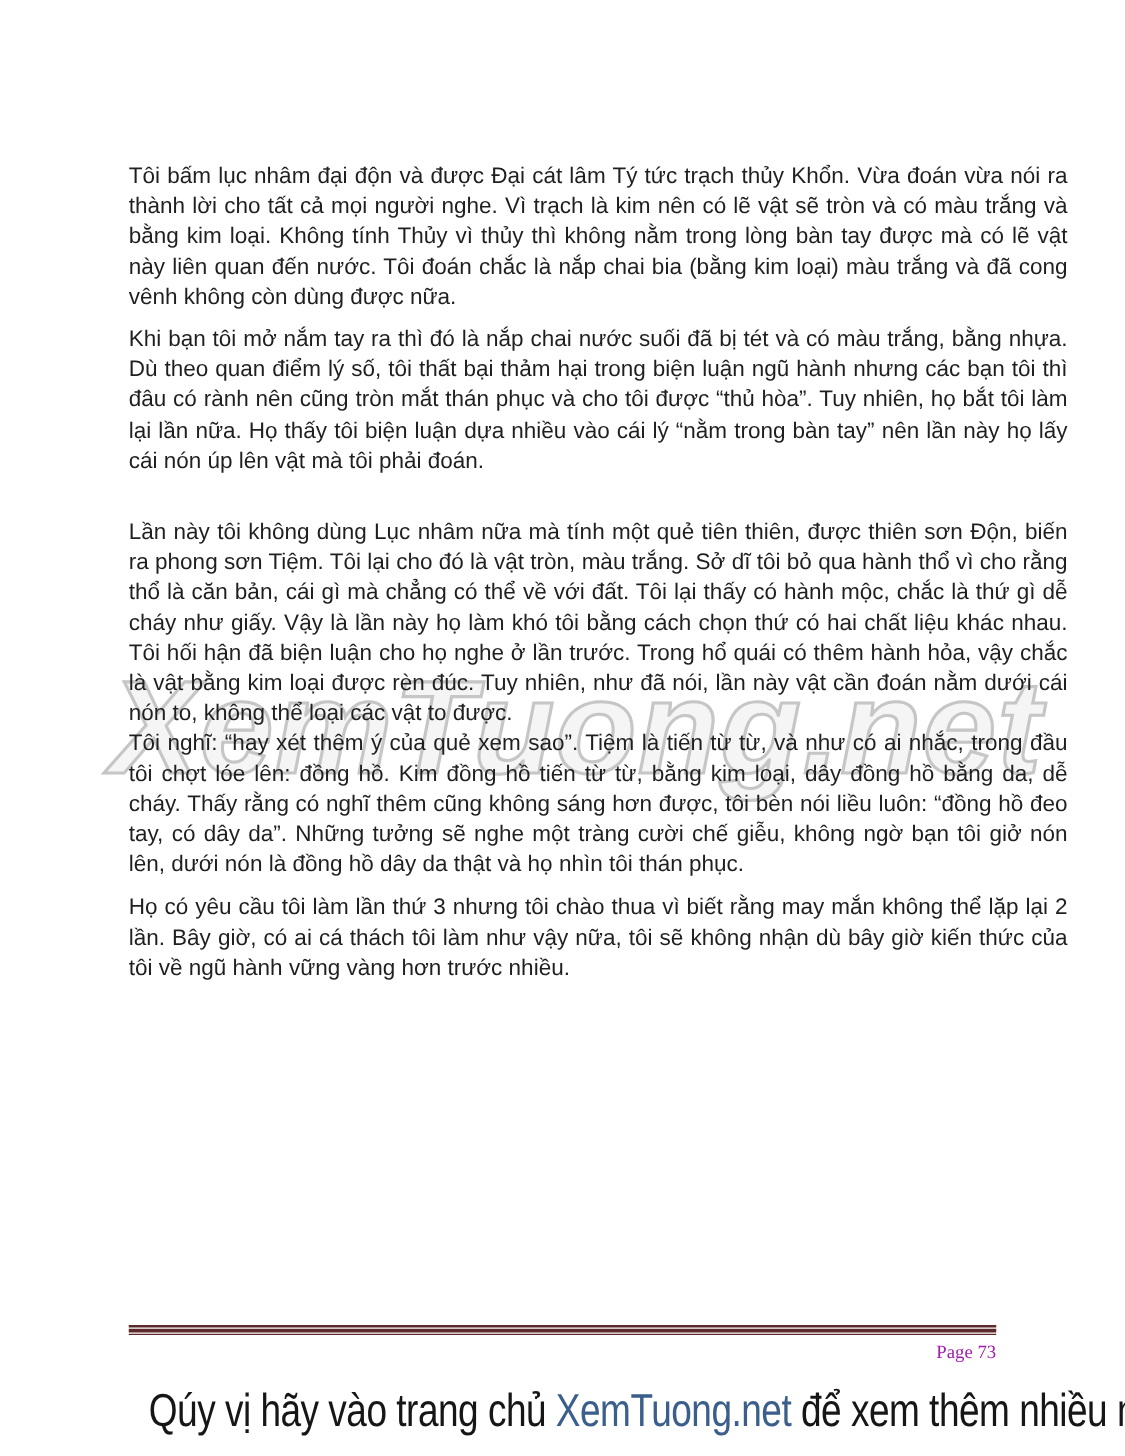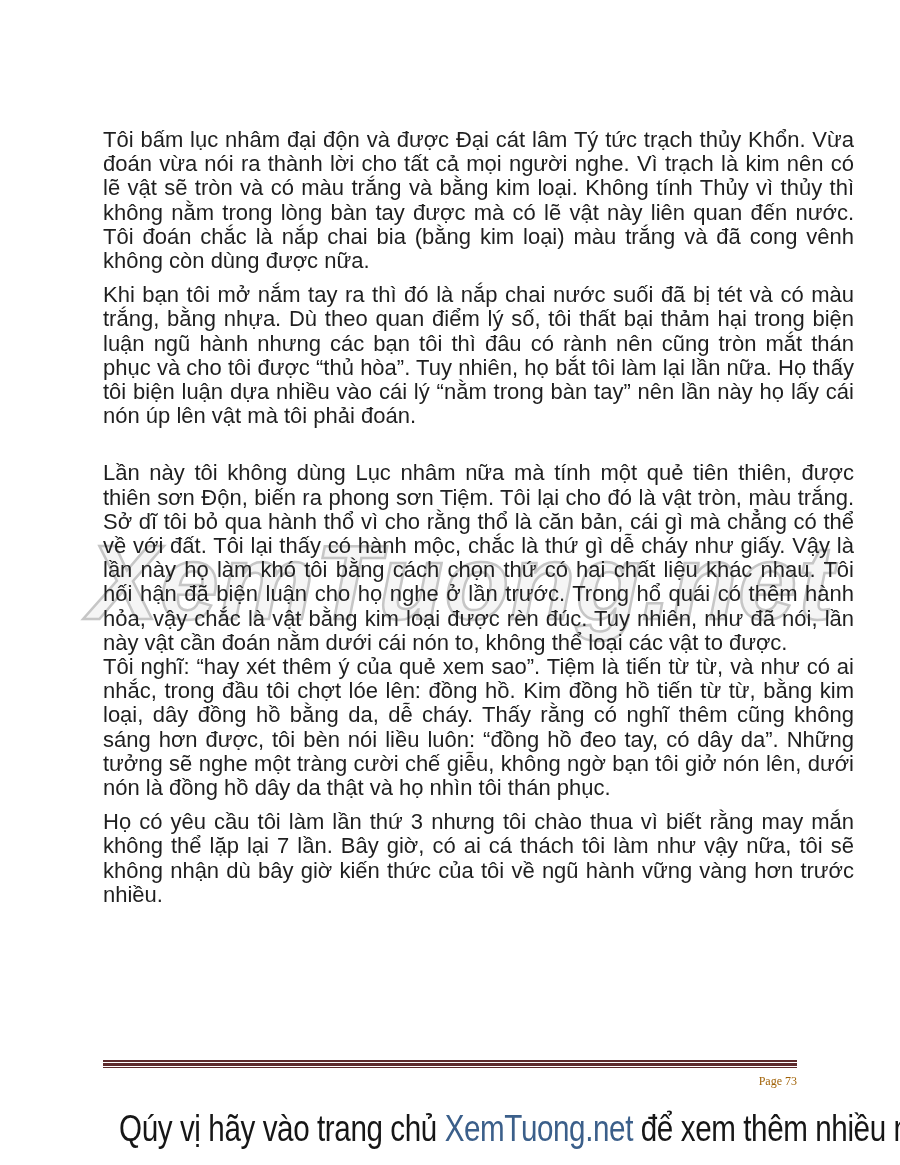--- a/index.html
+++ b/index.html
@@ -29,43 +29,43 @@
     user-select: none;
     pointer-events: none;
   }
 
   
   .content {
     position: relative;
     z-index: 1;
     padding: 128px 46px 0 103px;
     color: var(--text, #1f1f1f);
-    font-size: 22px;
+    font-size: 18px;
     line-height: 24.2px;
     text-align: justify;
   }
   .content p { margin: 0 0 10px 0; }
   .content p.tight { margin-bottom: 0; margin-top: 33px; }
 
   
   .footer {
     position: absolute;
     left: 103px; right: 103px;
     top: 1060px;
     z-index: 1;
   }
   .rule .rule-a { height: 2px; background: var(--rule-maroon, #5d2a2b); }
   .rule .rule-b { height: 3px; background: var(--rule-maroon, #5d2a2b); margin-top: 1px; }
   .rule .rule-c { height: 1px; background: var(--rule-maroon, #5d2a2b); margin-top: 1px; }
   .page-number {
     margin-top: 6px;
     text-align: right;
     font-family: "Liberation Serif", "DejaVu Serif", serif;
-    font-size: 12px;
-    color: #a16207;
+    font-size: 15px;
+    color: #a21caf;
   }
 
   
   .banner {
     position: absolute;
     left: 0; right: 0;
     top: 1108px;
     z-index: 1;
     text-align: center;
     white-space: nowrap;
@@ -91,21 +91,21 @@
 
 <div class="page">
 
   <div class="watermark">XemTuong.net</div>
 
   <div class="content">
     <p>Tôi bấm lục nhâm đại độn và được Đại cát lâm Tý tức trạch thủy Khổn. Vừa đoán vừa nói ra thành lời cho tất cả mọi người nghe. Vì trạch là kim nên có lẽ vật sẽ tròn và có màu trắng và bằng kim loại. Không tính Thủy vì thủy thì không nằm trong lòng bàn tay được mà có lẽ vật này liên quan đến nước. Tôi đoán chắc là nắp chai bia (bằng kim loại) màu trắng và đã cong vênh không còn dùng được nữa.</p>
     <p>Khi bạn tôi mở nắm tay ra thì đó là nắp chai nước suối đã bị tét và có màu trắng, bằng nhựa. Dù theo quan điểm lý số, tôi thất bại thảm hại trong biện luận ngũ hành nhưng các bạn tôi thì đâu có rành nên cũng tròn mắt thán phục và cho tôi được “thủ hòa”. Tuy nhiên, họ bắt tôi làm lại lần nữa. Họ thấy tôi biện luận dựa nhiều vào cái lý “nằm trong bàn tay” nên lần này họ lấy cái nón úp lên vật mà tôi phải đoán.</p>
     <p class="tight">Lần này tôi không dùng Lục nhâm nữa mà tính một quẻ tiên thiên, được thiên sơn Độn, biến ra phong sơn Tiệm. Tôi lại cho đó là vật tròn, màu trắng. Sở dĩ tôi bỏ qua hành thổ vì cho rằng thổ là căn bản, cái gì mà chẳng có thể về với đất. Tôi lại thấy có hành mộc, chắc là thứ gì dễ cháy như giấy. Vậy là lần này họ làm khó tôi bằng cách chọn thứ có hai chất liệu khác nhau. Tôi hối hận đã biện luận cho họ nghe ở lần trước. Trong hổ quái có thêm hành hỏa, vậy chắc là vật bằng kim loại được rèn đúc. Tuy nhiên, như đã nói, lần này vật cần đoán nằm dưới cái nón to, không thể loại các vật to được.</p>
     <p>Tôi nghĩ: “hay xét thêm ý của quẻ xem sao”. Tiệm là tiến từ từ, và như có ai nhắc, trong đầu tôi chợt lóe lên: đồng hồ. Kim đồng hồ tiến từ từ, bằng kim loại, dây đồng hồ bằng da, dễ cháy. Thấy rằng có nghĩ thêm cũng không sáng hơn được, tôi bèn nói liều luôn: “đồng hồ đeo tay, có dây da”. Những tưởng sẽ nghe một tràng cười chế giễu, không ngờ bạn tôi giở nón lên, dưới nón là đồng hồ dây da thật và họ nhìn tôi thán phục.</p>
-    <p>Họ có yêu cầu tôi làm lần thứ 3 nhưng tôi chào thua vì biết rằng may mắn không thể lặp lại 7 lần. Bây giờ, có ai cá thách tôi làm như vậy nữa, tôi sẽ không nhận dù bây giờ kiến thức của tôi về ngũ hành vững vàng hơn trước nhiều.</p>
+    <p>Họ có yêu cầu tôi làm lần thứ 3 nhưng tôi chào thua vì biết rằng may mắn không thể lặp lại 2 lần. Bây giờ, có ai cá thách tôi làm như vậy nữa, tôi sẽ không nhận dù bây giờ kiến thức của tôi về ngũ hành vững vàng hơn trước nhiều.</p>
   </div>
 
   <div class="footer">
     <div class="rule">
       <div class="rule-a"></div>
       <div class="rule-b"></div>
       <div class="rule-c"></div>
     </div>
     <div class="page-number">Page 73</div>
   </div>

